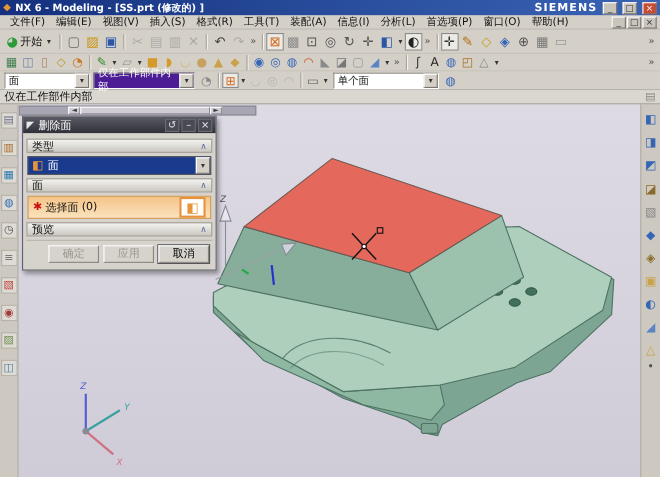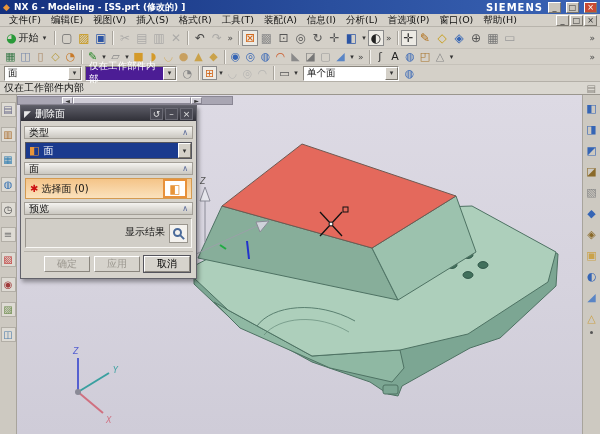--- a/index.html
+++ b/index.html
@@ -389,26 +389,20 @@
           <span class="label">(0)</span>
           <span class="face-btn">
             <span>◧</span>
           </span>
         </div>
 
         <div class="grp-hdr">
           <span>预览</span>
           <span class="caret">∧</span>
         </div>
-        <div class="preview-panel">
-          <span class="show-result">显示结果</span>
-          <span class="mag-btn">
-            <span class="mag"></span>
-          </span>
-        </div>
 
         <div class="dlg-footer">
           <span class="dlg-button">确定</span>
           <span class="dlg-button">应用</span>
           <span class="dlg-button enabled">取消</span>
         </div>
       </div>
     </div>
   </div>
 

